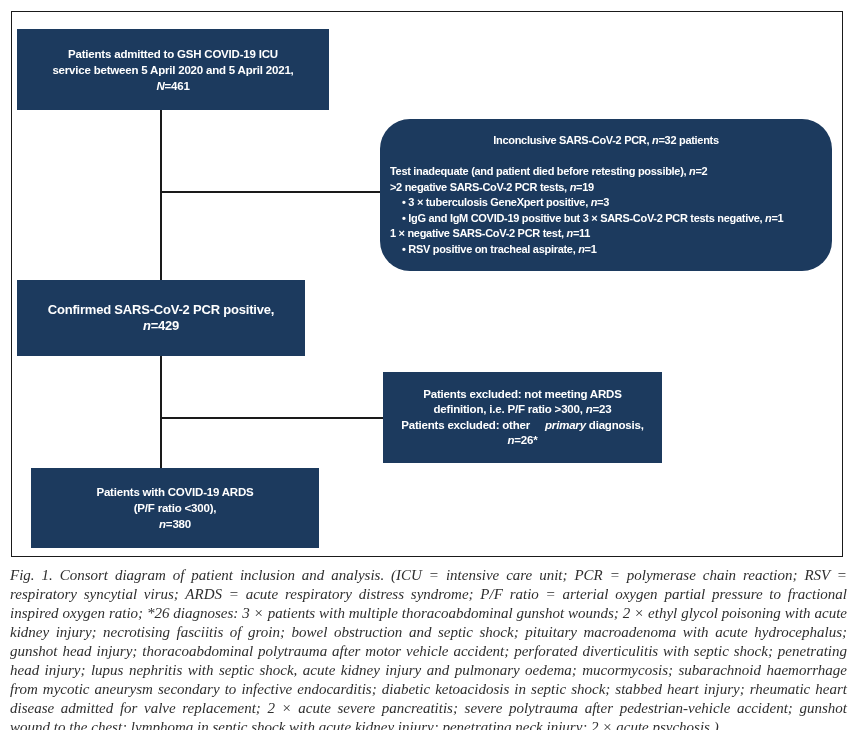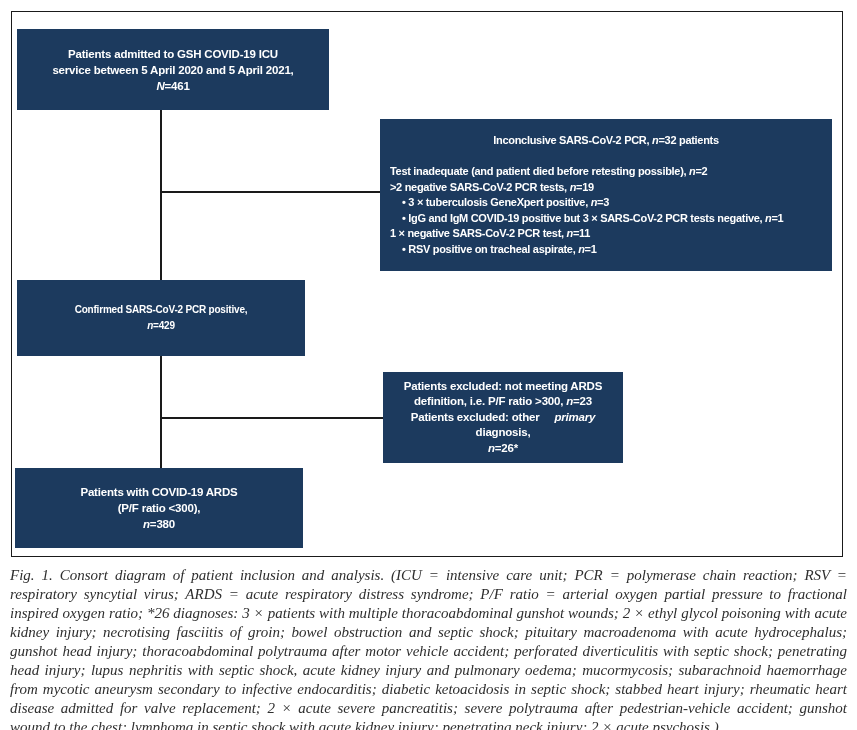--- a/index.html
+++ b/index.html
@@ -19,23 +19,23 @@
   #conn-v2{left:160px;top:355px;height:113px;}
   #conn-h2{left:160px;top:417px;width:223px;}
   .box{
     position:absolute;box-sizing:border-box;color:#ffffff;
     display:flex;flex-direction:column;justify-content:center;
     font-weight:bold;letter-spacing:-0.2px;
   }
   .box .bline{min-height:1em;}
   #box-admitted{left:17px;top:29px;width:312px;height:81px;font-size:11.5px;line-height:16px;text-align:center;padding:6px 8px;}
   #box-inconclusive{left:380px;top:119px;width:452px;height:152px;font-size:11px;line-height:15.5px;text-align:left;padding:8px 10px;letter-spacing:-0.3px;}
-  #box-confirmed{left:17px;top:280px;width:288px;height:76px;font-size:10px;line-height:16px;text-align:center;padding:6px 8px;}
-  #box-excluded{left:383px;top:372px;width:240px;height:91px;font-size:11.5px;line-height:15.5px;text-align:center;padding:2px 8px;}
-  #box-ards{left:15px;top:468px;width:288px;height:80px;font-size:11.5px;line-height:16px;text-align:center;padding:6px 8px;}
+  #box-confirmed{left:17px;top:280px;width:288px;height:76px;font-size:13px;line-height:16px;text-align:center;padding:6px 8px;}
+  #box-excluded{left:383px;top:372px;width:279px;height:91px;font-size:11.5px;line-height:15.5px;text-align:center;padding:2px 8px;}
+  #box-ards{left:31px;top:468px;width:288px;height:80px;font-size:11.5px;line-height:16px;text-align:center;padding:6px 8px;}
   .caption{
     position:absolute;left:10px;top:566px;width:837px;
     font-family:"Liberation Serif",serif;font-style:italic;
     font-size:15px;line-height:19px;color:#2e2e2e;text-align:justify;
   }
 </style>
 </head>
 <body>
 
 <div class="stage">
@@ -45,21 +45,21 @@
   <div class="connector h" id="conn-h1" style="background: rgb(26, 26, 26);"></div>
   <div class="connector v" id="conn-v2" style="background: rgb(26, 26, 26);"></div>
   <div class="connector h" id="conn-h2" style="background: rgb(26, 26, 26);"></div>
 
   <div class="box" id="box-admitted" style="background: rgb(28, 58, 94); color: rgb(255, 255, 255);">
       <div class="bline"><span>Patients admitted to GSH COVID-19 ICU</span></div>
       <div class="bline"><span>service between 5 April 2020 and 5 April 2021,</span></div>
       <div class="bline"><span style="font-style: italic;">N</span><span>=461</span></div>
     </div>
 
-  <div class="box" id="box-inconclusive" style="background: rgb(28, 58, 94); color: rgb(255, 255, 255);">
+  <div class="box" id="box-inconclusive" style="background: rgb(28, 58, 94); color: rgb(255, 255, 255); border-radius: 30px;">
       <div class="bline" style="text-align: center;"><span>Inconclusive SARS-CoV-2 PCR, </span><span style="font-style: italic;">n</span><span>=32 patients</span></div>
       <div class="bline">&nbsp;</div>
       <div class="bline"><span>Test inadequate (and patient died before retesting possible), </span><span style="font-style: italic;">n</span><span>=2</span></div>
       <div class="bline"><span>&gt;2 negative SARS-CoV-2 PCR tests, </span><span style="font-style: italic;">n</span><span>=19</span></div>
       <div class="bline" style="padding-left: 12px;"><span>• 3 × tuberculosis GeneXpert positive, </span><span style="font-style: italic;">n</span><span>=3</span></div>
       <div class="bline" style="padding-left: 12px;"><span>• IgG and IgM COVID-19 positive but 3 × SARS-CoV-2 PCR tests negative, </span><span style="font-style: italic;">n</span><span>=1</span></div>
       <div class="bline"><span>1 × negative SARS-CoV-2 PCR test, </span><span style="font-style: italic;">n</span><span>=11</span></div>
       <div class="bline" style="padding-left: 12px;"><span>• RSV positive on tracheal aspirate, </span><span style="font-style: italic;">n</span><span>=1</span></div>
     </div>
 

